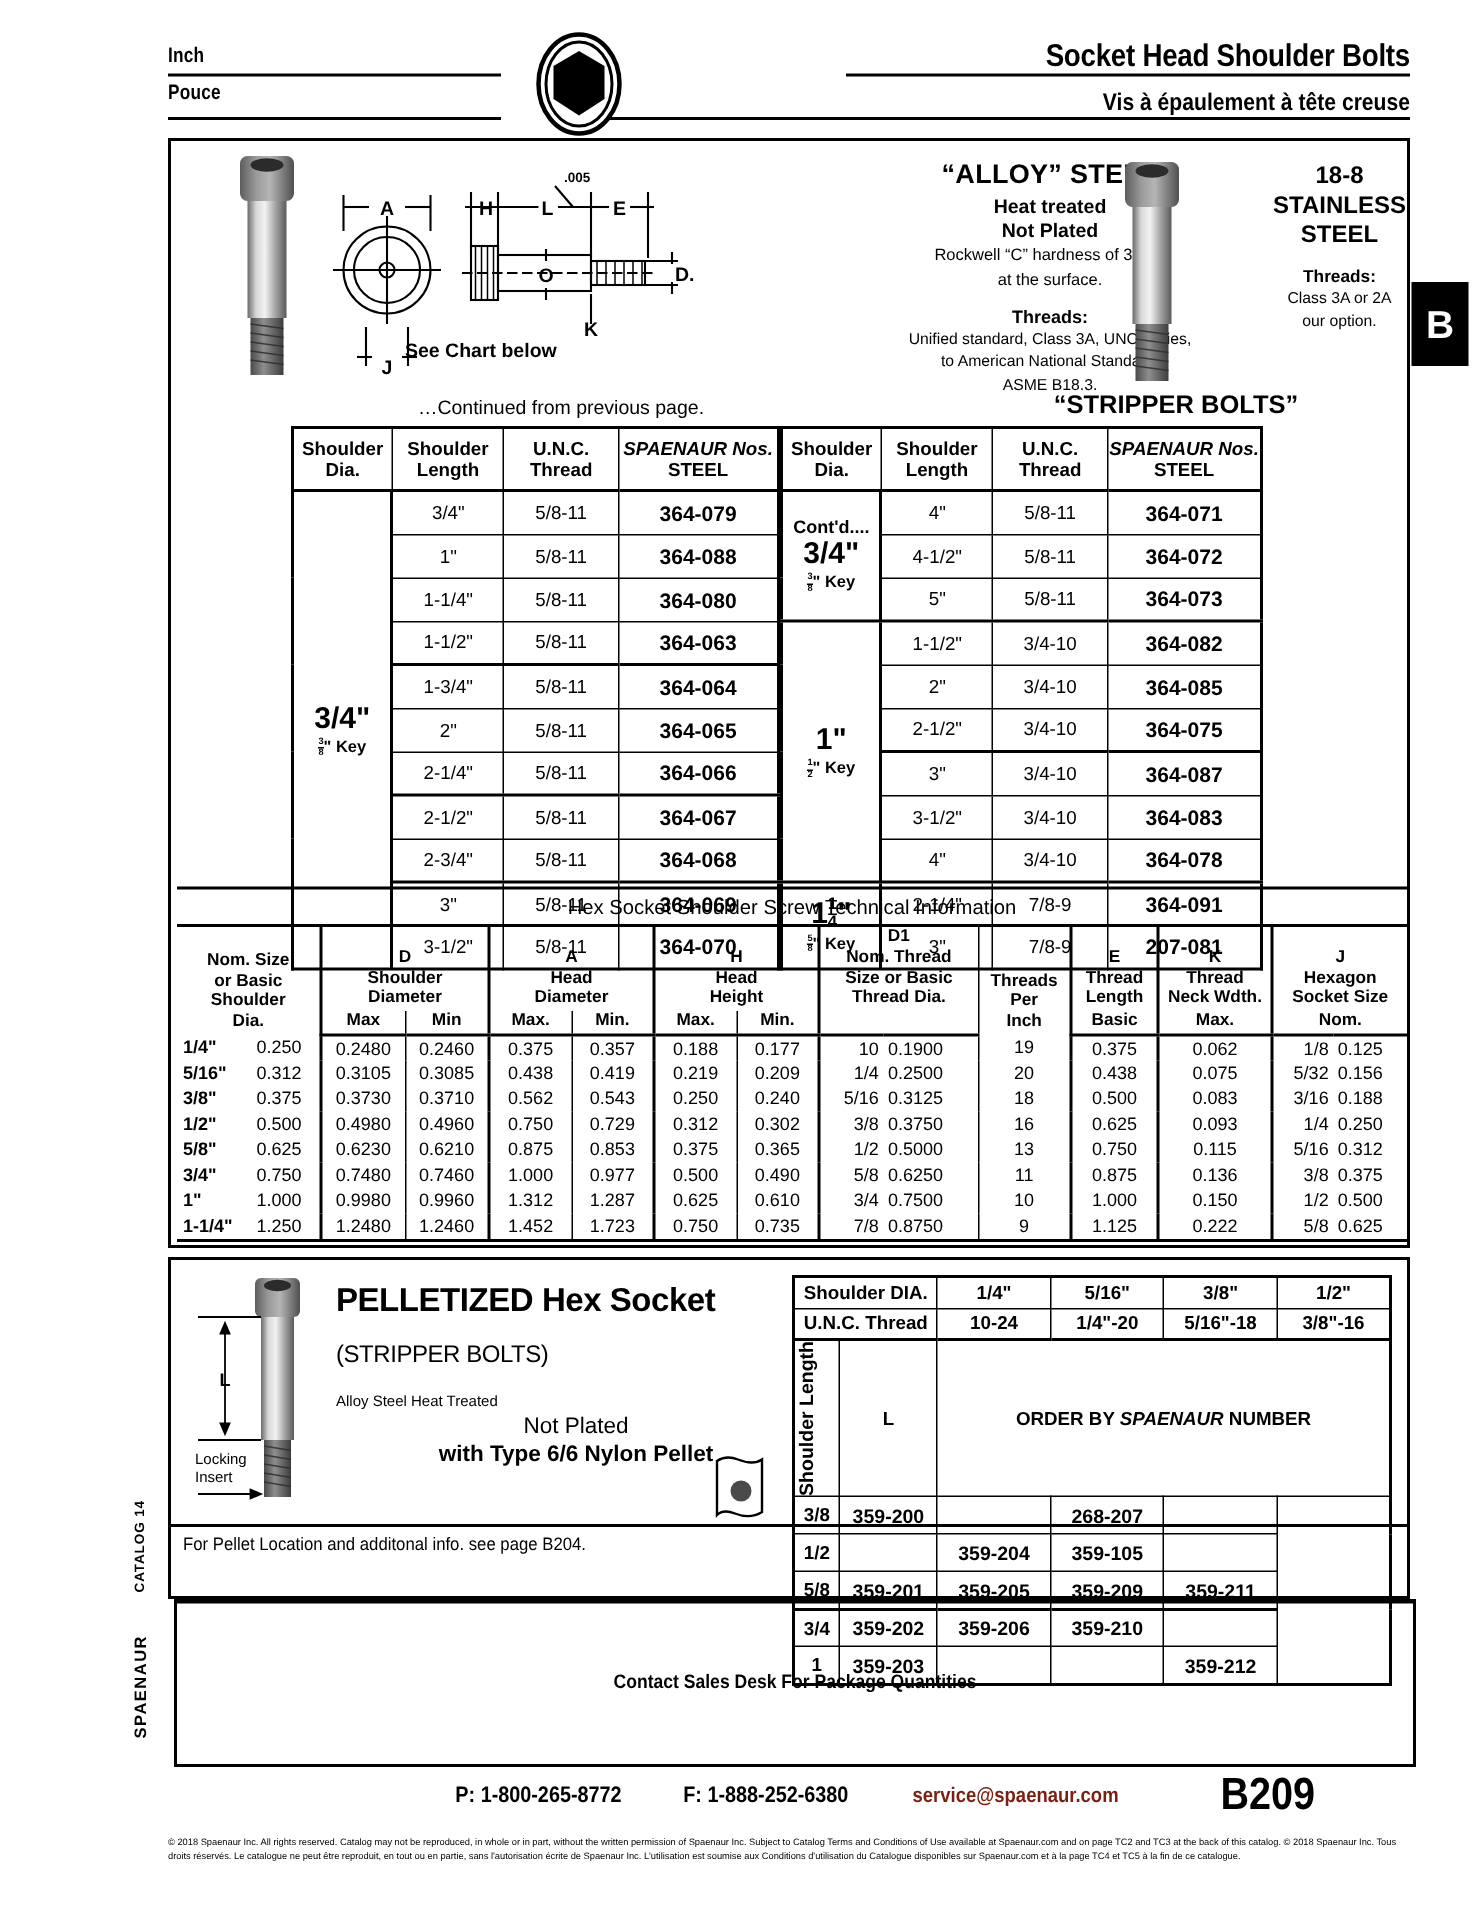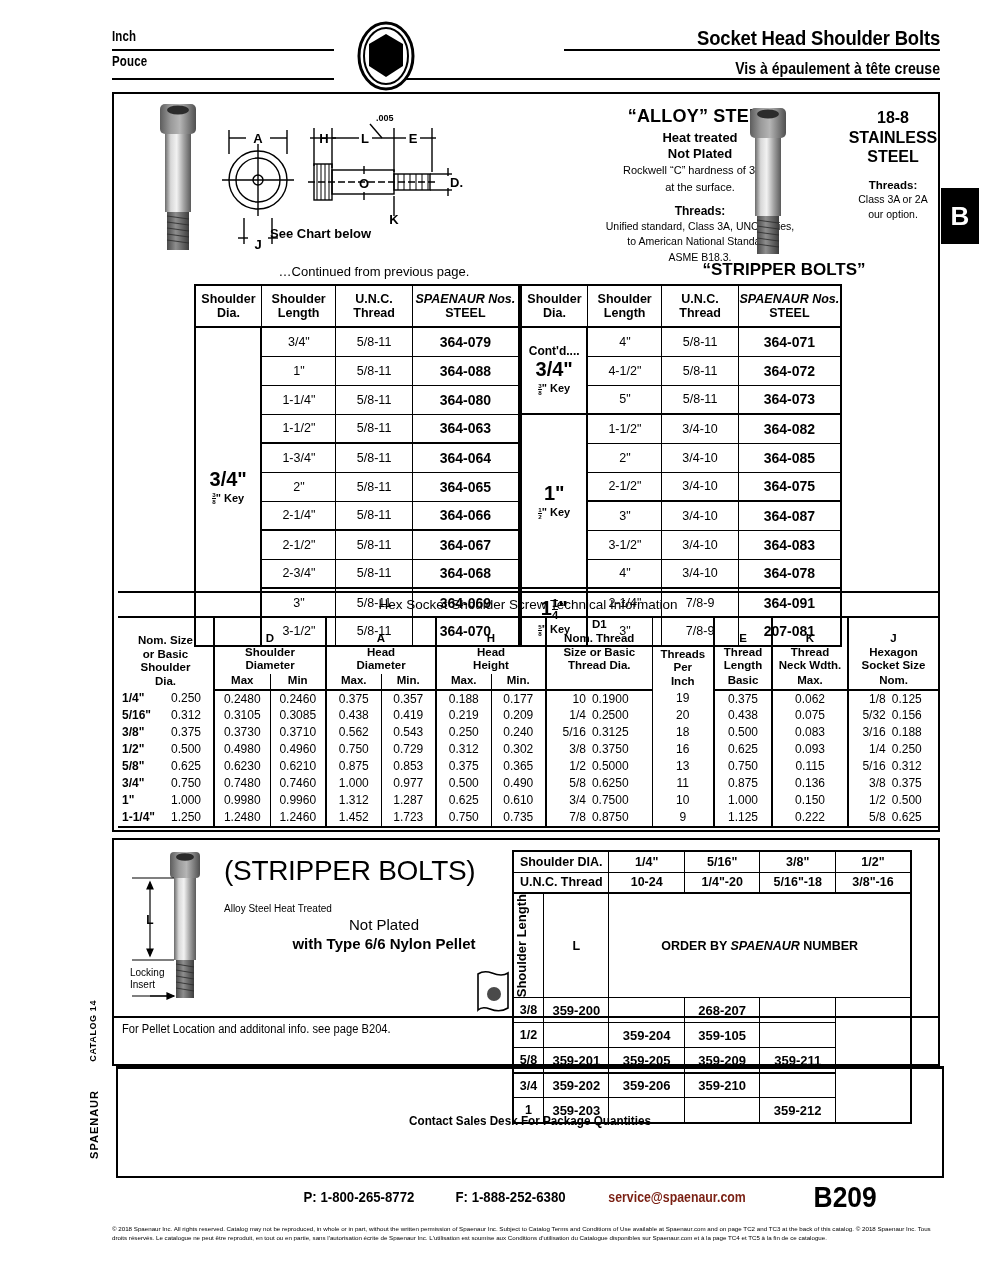--- a/index.html
+++ b/index.html
@@ -158,33 +158,33 @@
   .vsub { border-left: 1px solid #000; }
   .tech tbody td.nom { font-weight: bold; text-align: left; padding-left: 4px; }
   .tech tbody td.nomv { text-align: right; padding-right: 12px; }
   .tech tbody td.pairL { text-align: right; padding-right: 3px; }
   .tech tbody td.pairR { text-align: left; padding-left: 3px; margin-top: 35px; }
   .tech-bot { border-bottom: 2px solid #000; }
 
   
   .pel-title { position: absolute; left: 110px; top: 14px; width: 320px; }
   .pt1 { font-size: 22px; font-weight: bold; letter-spacing: -.3px; line-height: 1.14; }
-  .pt2 { font-size: 28px; letter-spacing: -.3px; margin-top: 1px; }
+  .pt2 { font-size: 16px; letter-spacing: -.3px; margin-top: 16px; }
   .pt3 { font-size: 10px; font-weight: normal; margin-top: 16px; text-align: left; }
   .pt4 { font-size: 15px; margin-top: 2px; text-align: center; }
   .pt5 { font-size: 15px; font-weight: bold; margin-top: 2px; text-align: center; }
 
   .pel-note {
     position: absolute; left: 8px; top: 182px; font-size: 12px;
     transform: scaleX(.93); transform-origin: left center;
   }
   .pel-note-rule { position: absolute; left: 0; top: 176px; width: 824px; height: 2px; background: #000; }
 
   .pord {
-    position: absolute; left: 398px; top: 10px; width: 400px;
+    position: absolute; left: 414px; top: 10px; width: 400px;
     font-size: 12.5px; border: 2px solid #000; padding-left: 25px;
   }
   .pord th, .pord td {
     border: 1px solid #000; text-align: center; height: 21px; padding: 0;
     font-weight: bold; font-size: 12.5px;
   }
   .pord .hdrow th { font-size: 12.5px; }
   .pord .thread-row th { border-bottom: 2px solid #000; }
   .pord td.lenlabel { font-weight: bold; }
   .pord td.sku2 { font-weight: bold; font-size: 13px; height: 25px; }
@@ -758,20 +758,21 @@
         <line x1="22" y1="148" x2="44" y2="148"></line>
         <polygon points="46,148 39,145 39,151" fill="#000"></polygon>
       </g>
       <text x="22" y="76" font-family="Liberation Sans, sans-serif" font-size="12" font-weight="bold" text-anchor="middle" fill="#000">L</text>
       <text x="2" y="128" font-family="Liberation Sans, sans-serif" font-size="10" fill="#000">Locking</text>
       <text x="2" y="140" font-family="Liberation Sans, sans-serif" font-size="10" fill="#000">Insert</text>
     </svg>
   </div>
 
   <div class="pel-title">
+    <div class="pt1">PELLETIZED Hex Socket</div>
     <div class="pt2">(STRIPPER BOLTS)</div>
     <div class="pt3">Alloy Steel Heat Treated</div>
     <div class="pt4">Not Plated</div>
     <div class="pt5">with Type 6/6 Nylon Pellet</div>
   </div>
 
   <div style="position:absolute;left:358px;top:128px;">
     <svg width="42" height="48" viewBox="0 0 42 48">
       <path d="M6 6 Q12 2 20 5 Q30 9 36 5 L36 40 Q28 45 18 41 Q10 38 6 42 Z" fill="#fff" stroke="#000" stroke-width="1.6"></path>
       <circle cx="22" cy="26" r="7" fill="#4a4a4a"></circle>

